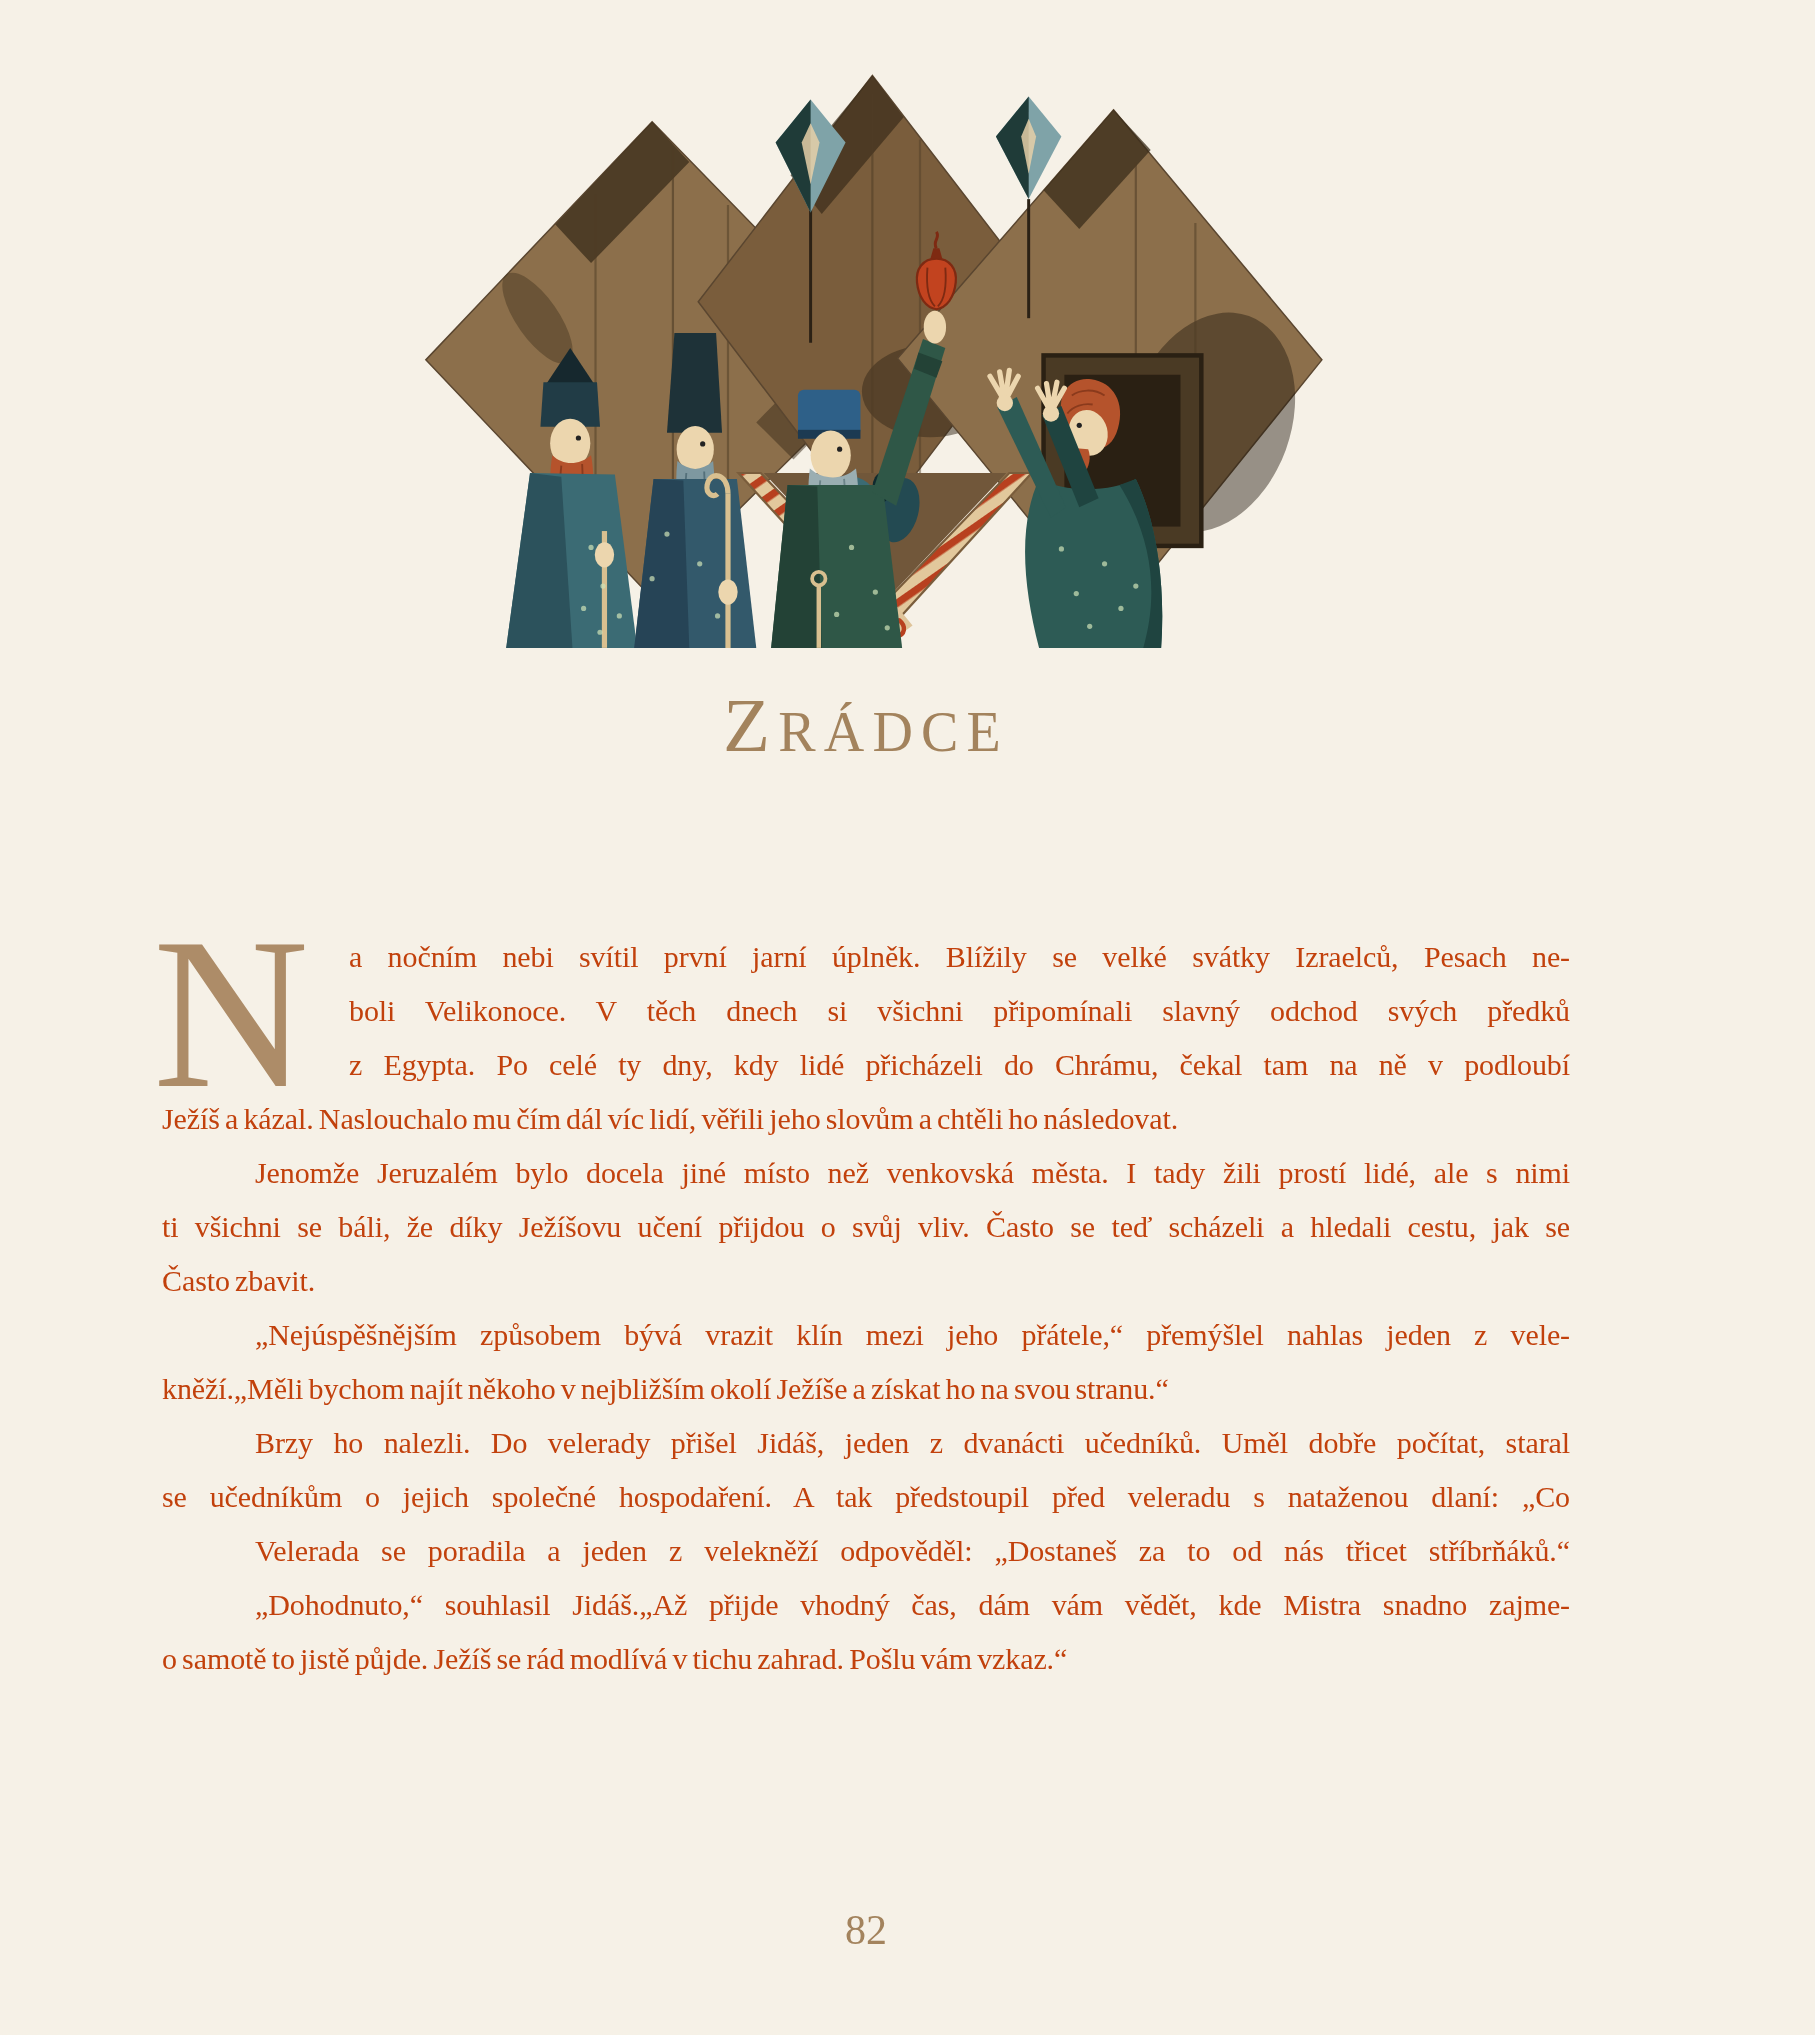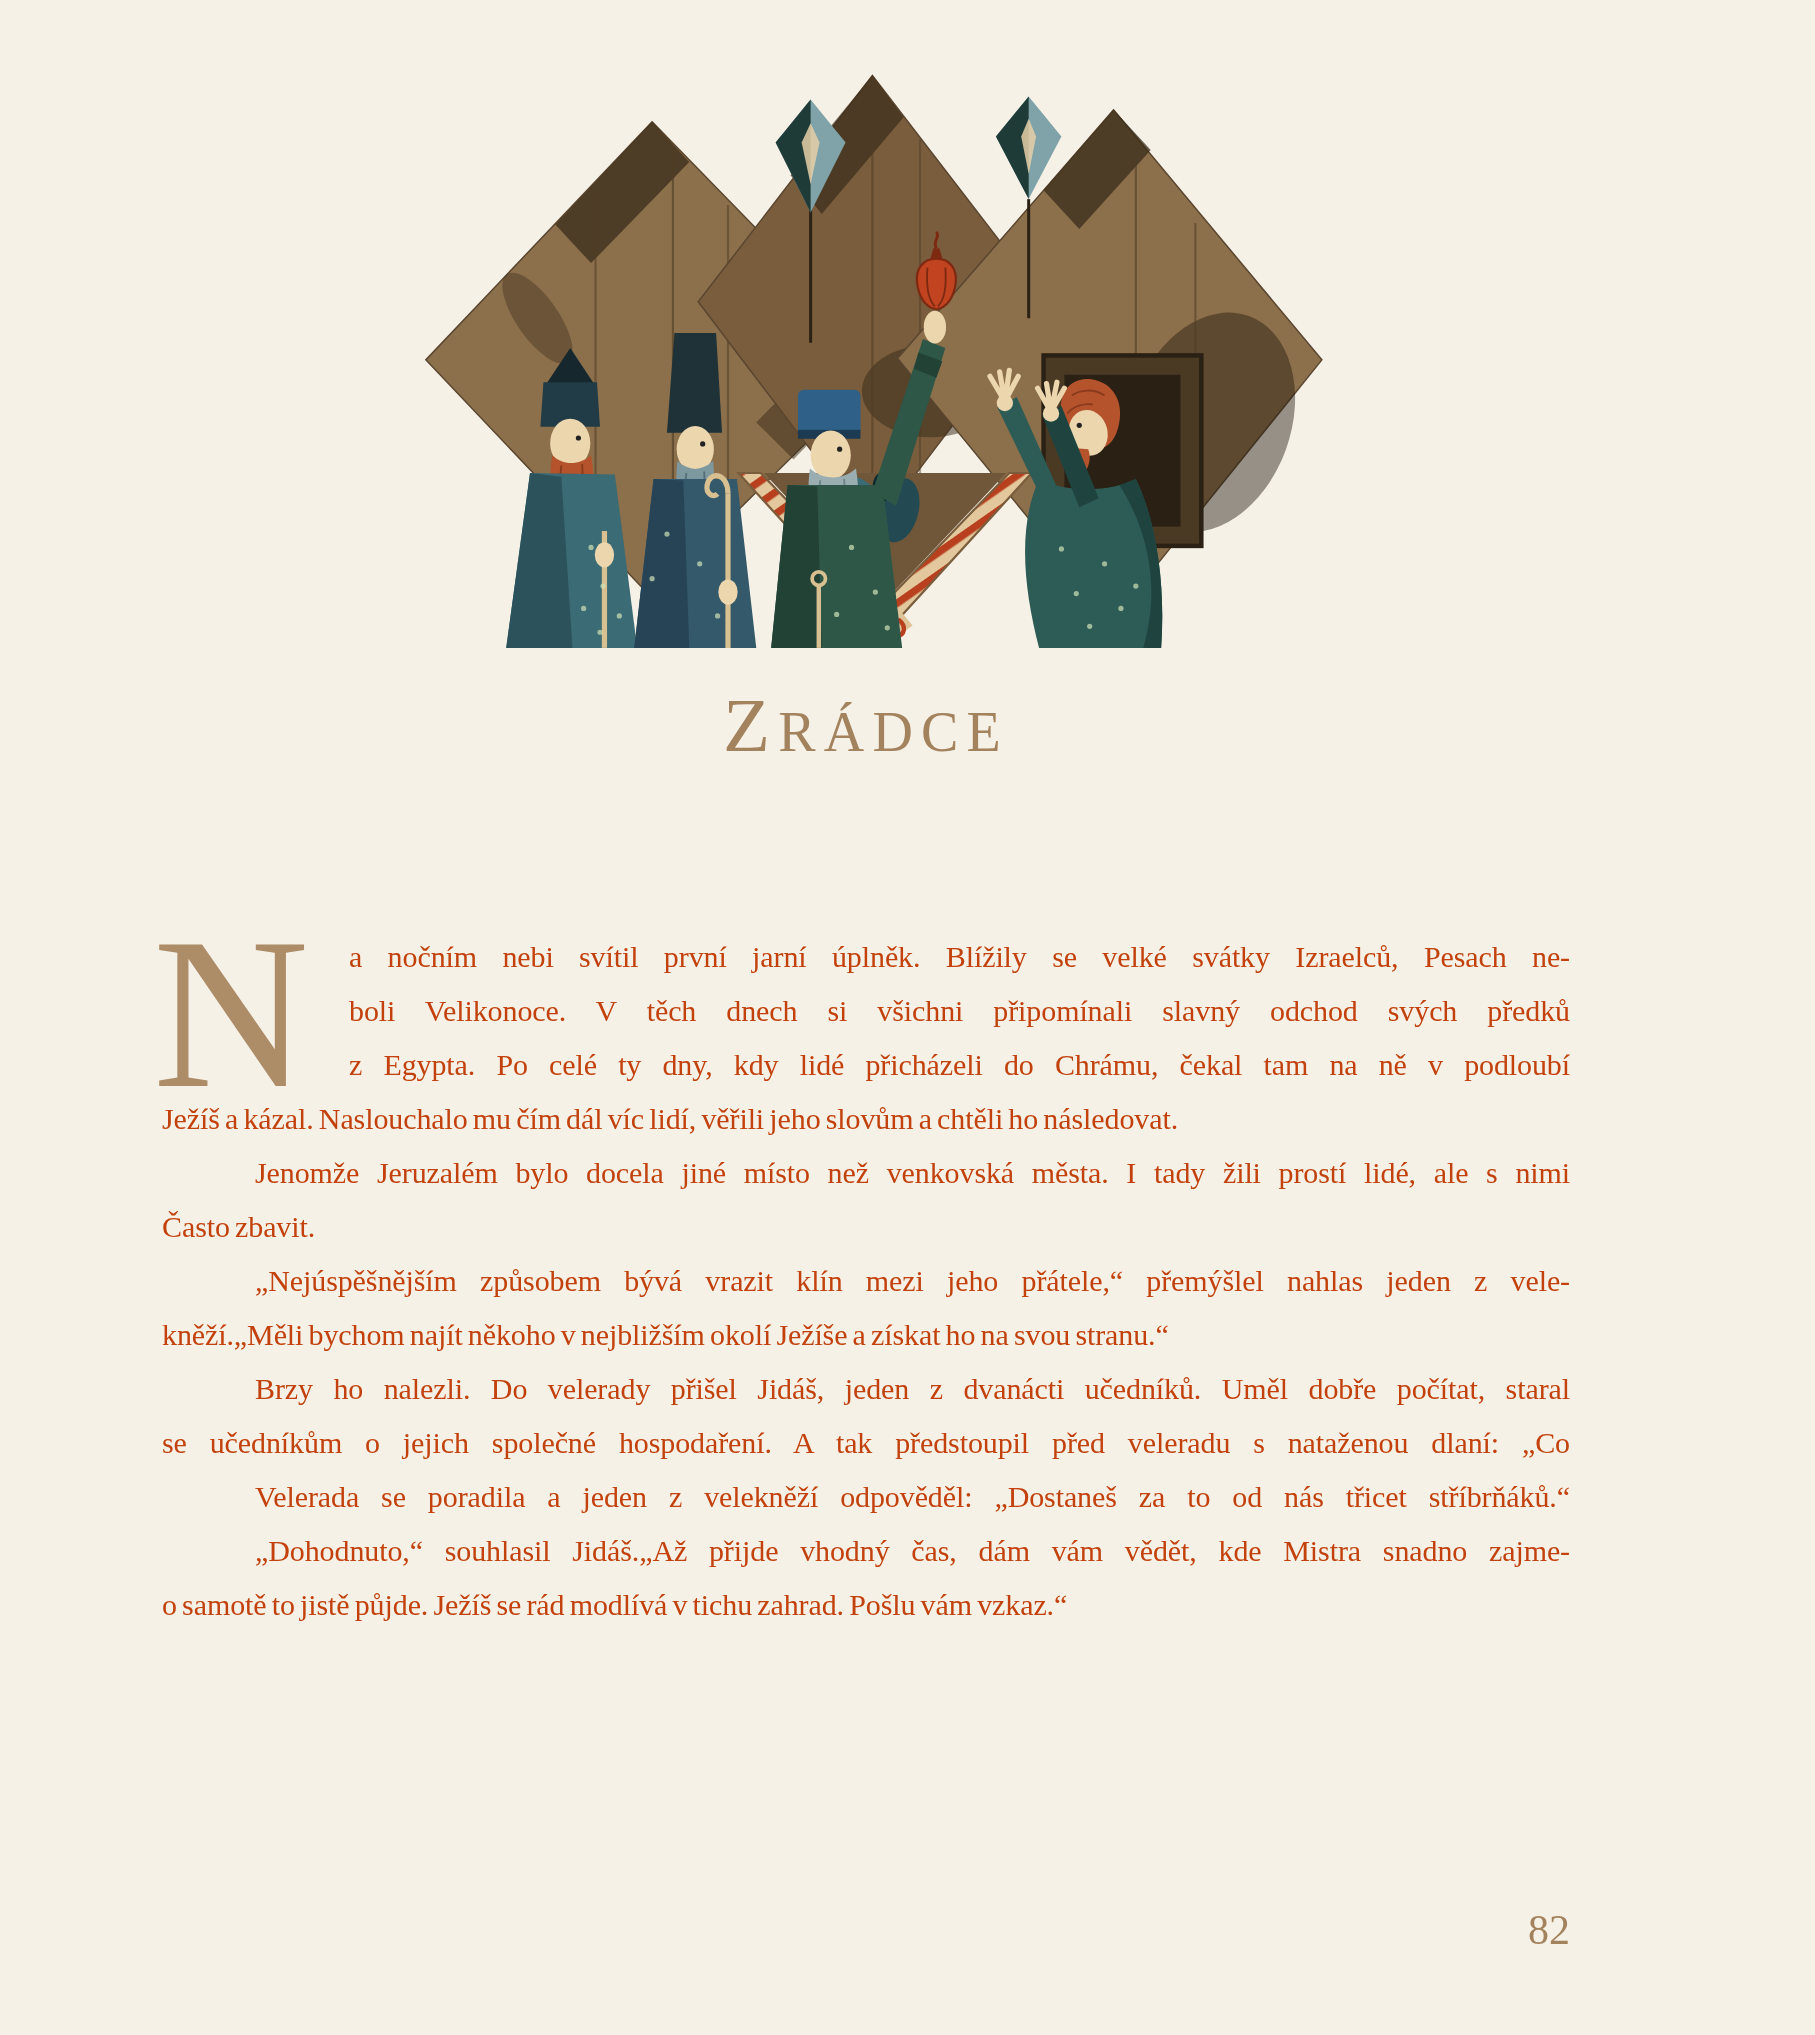--- a/index.html
+++ b/index.html
@@ -67,21 +67,21 @@
   }
   .line.lastline { text-align-last: left; }
   .line.indent { text-indent: 93px; }
   .line.cap-offset { padding-left: 187px; }
 
   .page-number {
     position: absolute;
     left: 162px;
     top: 1906px;
     width: 1408px;
-    text-align: right;
+    text-align: center;
     font-size: 42px;
     line-height: 48px;
     color: #a3835d;
   }
 </style>
 </head>
 <body>
 
 <div class="page">
 
@@ -244,20 +244,21 @@
 
   <div class="drop-cap">N</div>
 
   <div class="text-column">
     <div class="line cap-offset">a nočním nebi svítil první jarní úplněk. Blížily se velké svátky Izraelců, Pesach ne-</div>
     <div class="line cap-offset">boli Velikonoce. V těch dnech si všichni připomínali slavný odchod svých předků</div>
     <div class="line cap-offset">z Egypta. Po celé ty dny, kdy lidé přicházeli do Chrámu, čekal tam na ně v podloubí</div>
     <div class="line lastline">Ježíš a kázal. Naslouchalo mu čím dál víc lidí, věřili jeho slovům a chtěli ho následovat.</div>
 
     <div class="line indent">Jenomže Jeruzalém bylo docela jiné místo než venkovská města. I tady žili prostí lidé, ale s nimi</div>
+    <div class="line">ti všichni se báli, že díky Ježíšovu učení přijdou o svůj vliv. Často se teď scházeli a hledali cestu, jak se</div>
     <div class="line lastline">Často zbavit.</div>
 
     <div class="line indent">„Nejúspěšnějším způsobem bývá vrazit klín mezi jeho přátele,“ přemýšlel nahlas jeden z vele-</div>
     <div class="line lastline">kněží.„Měli bychom najít někoho v nejbližším okolí Ježíše a získat ho na svou stranu.“</div>
 
     <div class="line indent">Brzy ho nalezli. Do velerady přišel Jidáš, jeden z dvanácti učedníků. Uměl dobře počítat, staral</div>
     <div class="line">se učedníkům o jejich společné hospodaření. A tak předstoupil před veleradu s nataženou dlaní: „Co</div>
 
     <div class="line indent">Velerada se poradila a jeden z velekněží odpověděl: „Dostaneš za to od nás třicet stříbrňáků.“</div>
 

